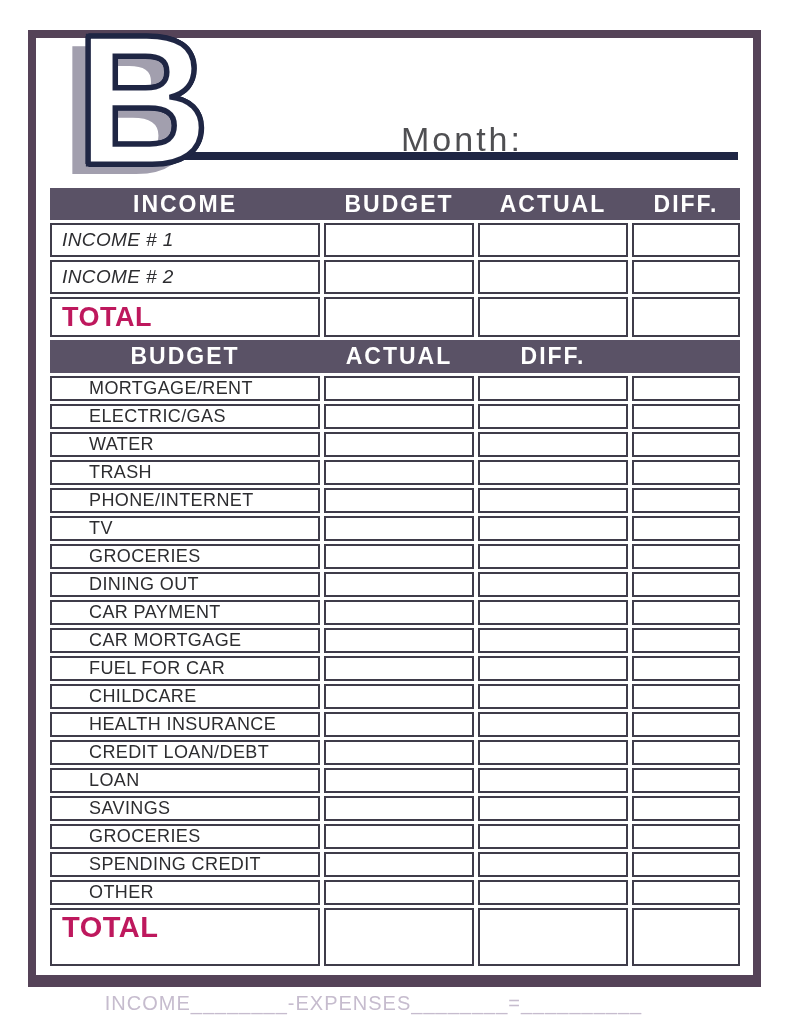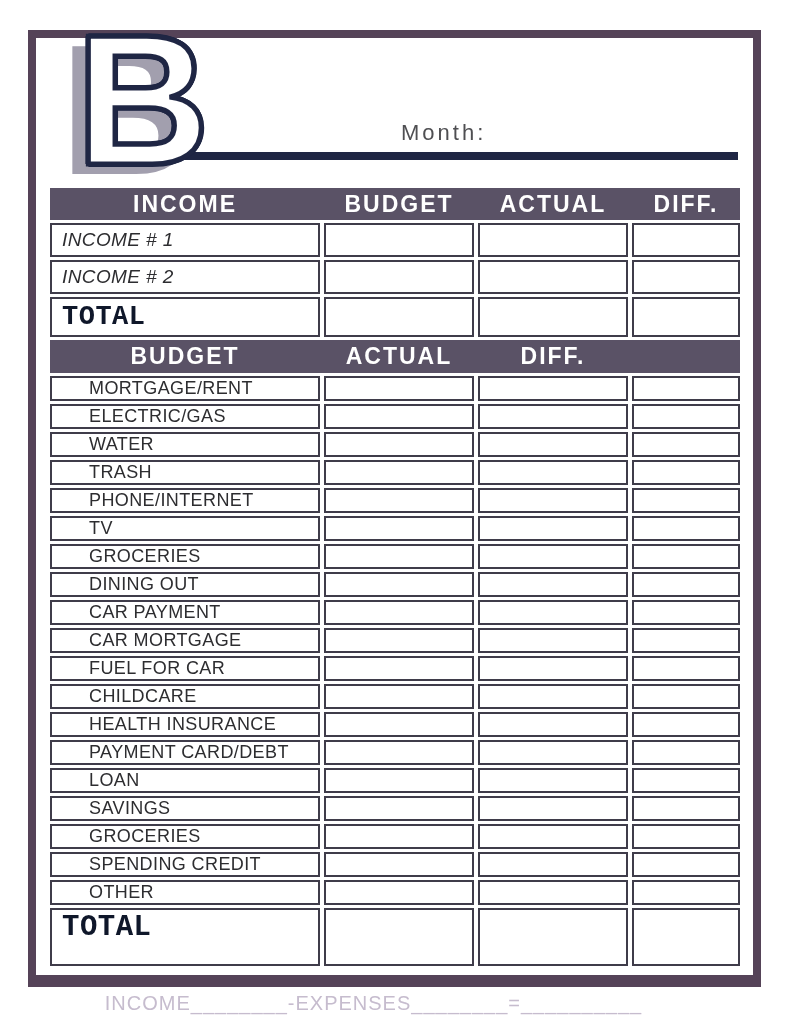--- a/index.html
+++ b/index.html
@@ -12,42 +12,42 @@
   .title-underline{position:absolute;left:75px;top:114px;width:627px;height:8px;background:#1f2644;}
   .logo-b-shadow{position:absolute;left:24px;top:-20px;font-size:185px;line-height:1;
                  font-weight:bold;color:#a29fae;z-index:1;}
   .logo-b-main{position:absolute;left:40px;top:-30px;font-size:185px;line-height:1;
                font-weight:bold;color:#ffffff;z-index:2;
                -webkit-text-stroke:5px #1f2644;
                text-shadow:3px 0 #1f2644,-3px 0 #1f2644,0 3px #1f2644,0 -3px #1f2644,
                            2px 2px #1f2644,-2px -2px #1f2644,2px -2px #1f2644,-2px 2px #1f2644;}
   .logo-rest{position:absolute;left:172px;top:16px;font-family:"DejaVu Serif",serif;
              font-style:italic;font-weight:bold;font-size:100px;line-height:1;color:#1f2644;z-index:2;}
-  .month-label{position:absolute;left:365px;top:82px;font-size:22px;letter-spacing:3px;
+  .month-label{position:absolute;left:365px;top:82px;font-size:34px;letter-spacing:3px;
                color:#4f4f52;z-index:2;}
   
   .budget-grid{display:grid;grid-template-columns:270px 150px 150px 108px;
                column-gap:4px;row-gap:3px;width:683px;margin-left:14px;}
   .row{display:contents;}
   .section-header{grid-column:1/-1;background:#5a5266;display:grid;
                   grid-template-columns:270px 150px 150px 108px;column-gap:4px;
                   align-items:center;height:32px;}
   .section-header.expense{height:33px;}
   .section-header span{text-align:center;color:#fff;font-weight:bold;font-size:23px;
                        letter-spacing:2px;}
   .cell{background:#fff;border:2px solid #3f3c4a;box-sizing:border-box;
         display:flex;align-items:center;}
   .label-cell{padding-left:10px;color:#2d2d30;letter-spacing:0.4px;}
   .income-row .cell{height:34px;}
   .income-row .label-cell{font-size:19px;font-style:italic;}
   .income-total-row .cell{height:40px;}
   .expense-row .cell{height:25px;}
   .expense-row .label-cell{font-size:18px;padding-left:37px;}
   .expense-total-row .cell{height:58px;align-items:flex-start;}
-  .total-label{font-weight:bold;color:#0f172a;letter-spacing:0.5px;font-family:Liberation Mono, monospace;}
+  .total-label{font-weight:bold;color:#be185d;letter-spacing:0.5px;}
   .income-total-row .total-label{font-size:27px;}
   .expense-total-row .total-label{font-size:29px;padding-top:1px;}
   
   .footer-formula{position:absolute;left:0;top:992px;width:100%;text-align:center;
                   transform:translateX(-22px);font-size:20px;letter-spacing:1px;
                   color:#c6bcce;}
 </style>
 </head>
 <body>
 
@@ -167,21 +167,21 @@
         <div class="cell"></div>
         <div class="cell"></div>
       </div>
       <div class="row expense-row">
         <div class="cell label-cell">HEALTH INSURANCE</div>
         <div class="cell"></div>
         <div class="cell"></div>
         <div class="cell"></div>
       </div>
       <div class="row expense-row">
-        <div class="cell label-cell">PAYMENT CARD/DEBT</div>
+        <div class="cell label-cell">CREDIT LOAN/DEBT</div>
         <div class="cell"></div>
         <div class="cell"></div>
         <div class="cell"></div>
       </div>
       <div class="row expense-row">
         <div class="cell label-cell">LOAN</div>
         <div class="cell"></div>
         <div class="cell"></div>
         <div class="cell"></div>
       </div>

